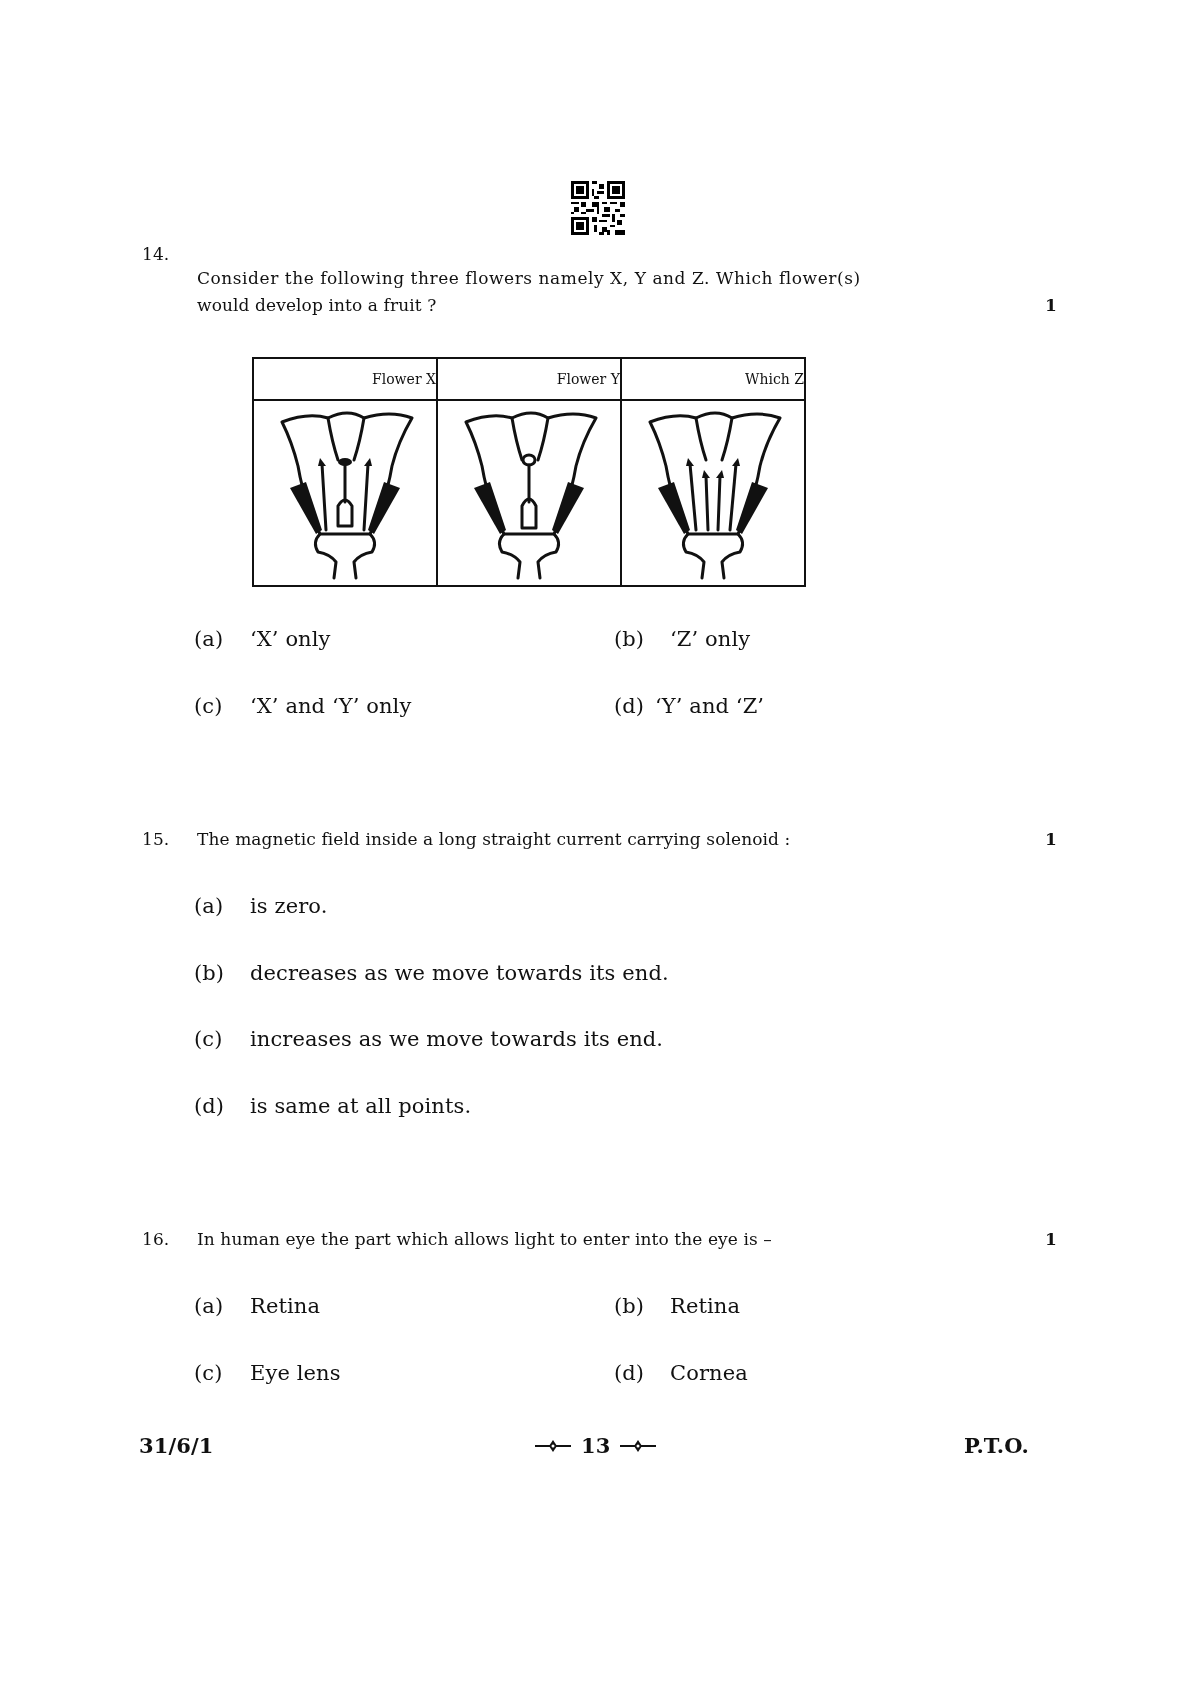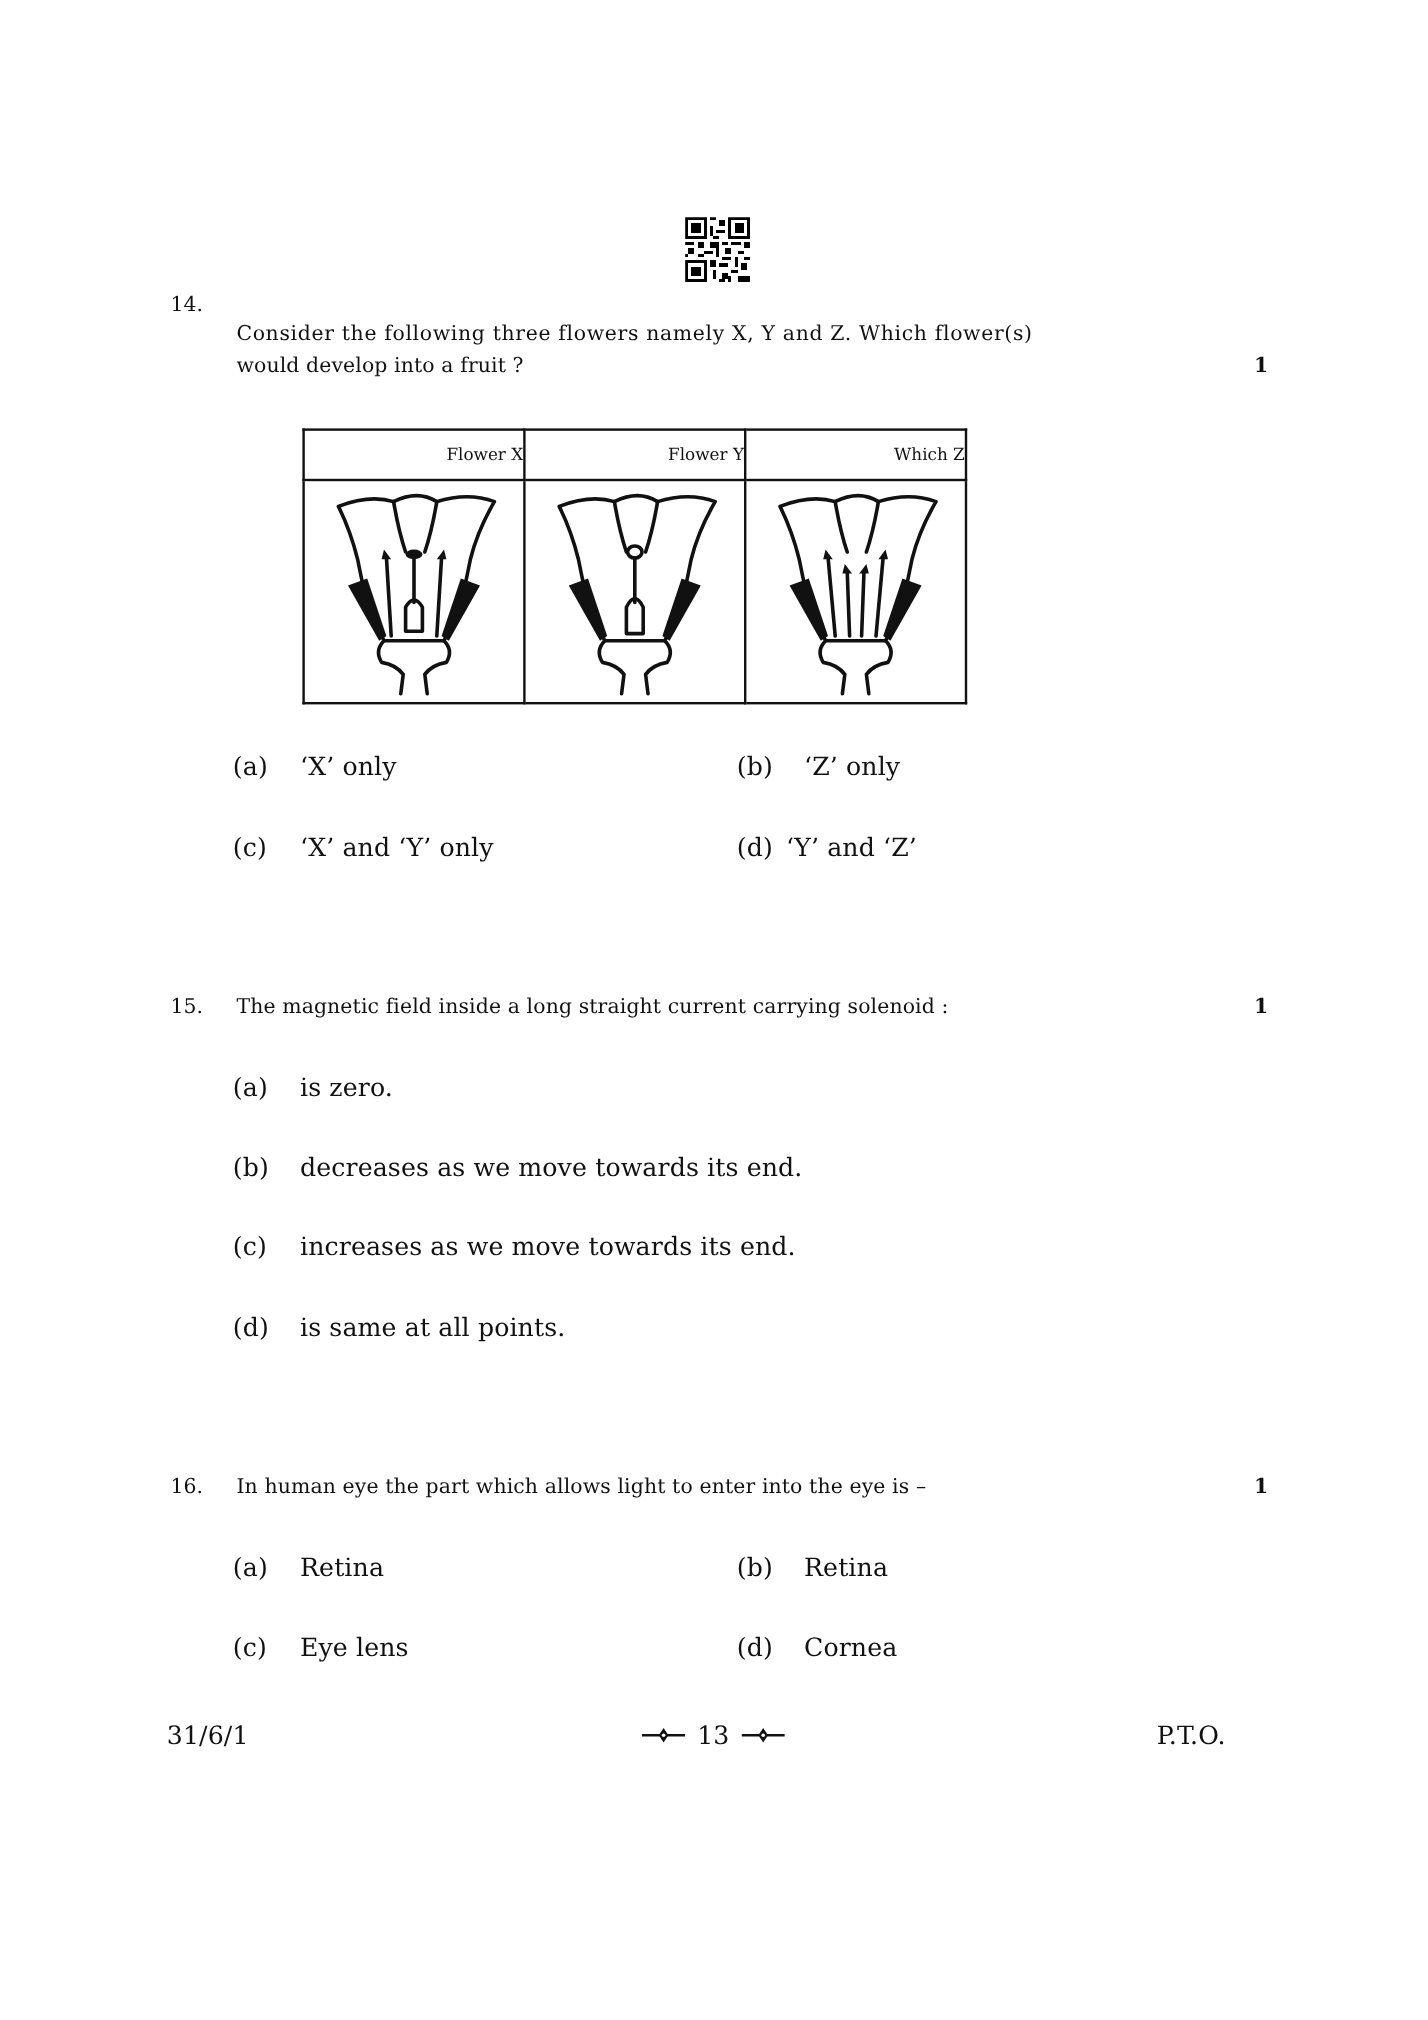--- a/index.html
+++ b/index.html
@@ -10,21 +10,21 @@
   .qnum { left:142px; }
   .qtext { left:197px; }
   .marks { left:1045px; font-weight:bold; }
   .opt-letter { font-size:21px; }
   .opt-text { font-size:21px; }
   #qr { left:571px; top:181px; width:54px; height:54px; }
   table.flowers { position:absolute; left:252px; top:357px; border-collapse:collapse; }
   table.flowers td, table.flowers th { border:2px solid #111; padding:0; }
   table.flowers th { width:182px; height:40px; font-weight:normal; font-size:14px; text-align:right; }
   table.flowers td { height:184px; text-align:center; vertical-align:middle; }
-  .footer { font-size:21px; font-weight:normal; }
+  .footer { font-size:21px; font-weight:bold; }
   .orn { display:inline-block; vertical-align:middle; }
 </style>
 </head>
 <body>
 
 <svg id="qr" class="abs" viewBox="0 0 21 21" shape-rendering="crispEdges">
   <rect width="21" height="21" fill="#fff"></rect>
   <g fill="#000">
     <rect x="0" y="0" width="7" height="7"></rect>
       <rect x="1" y="1" width="5" height="5" fill="#fff"></rect>

